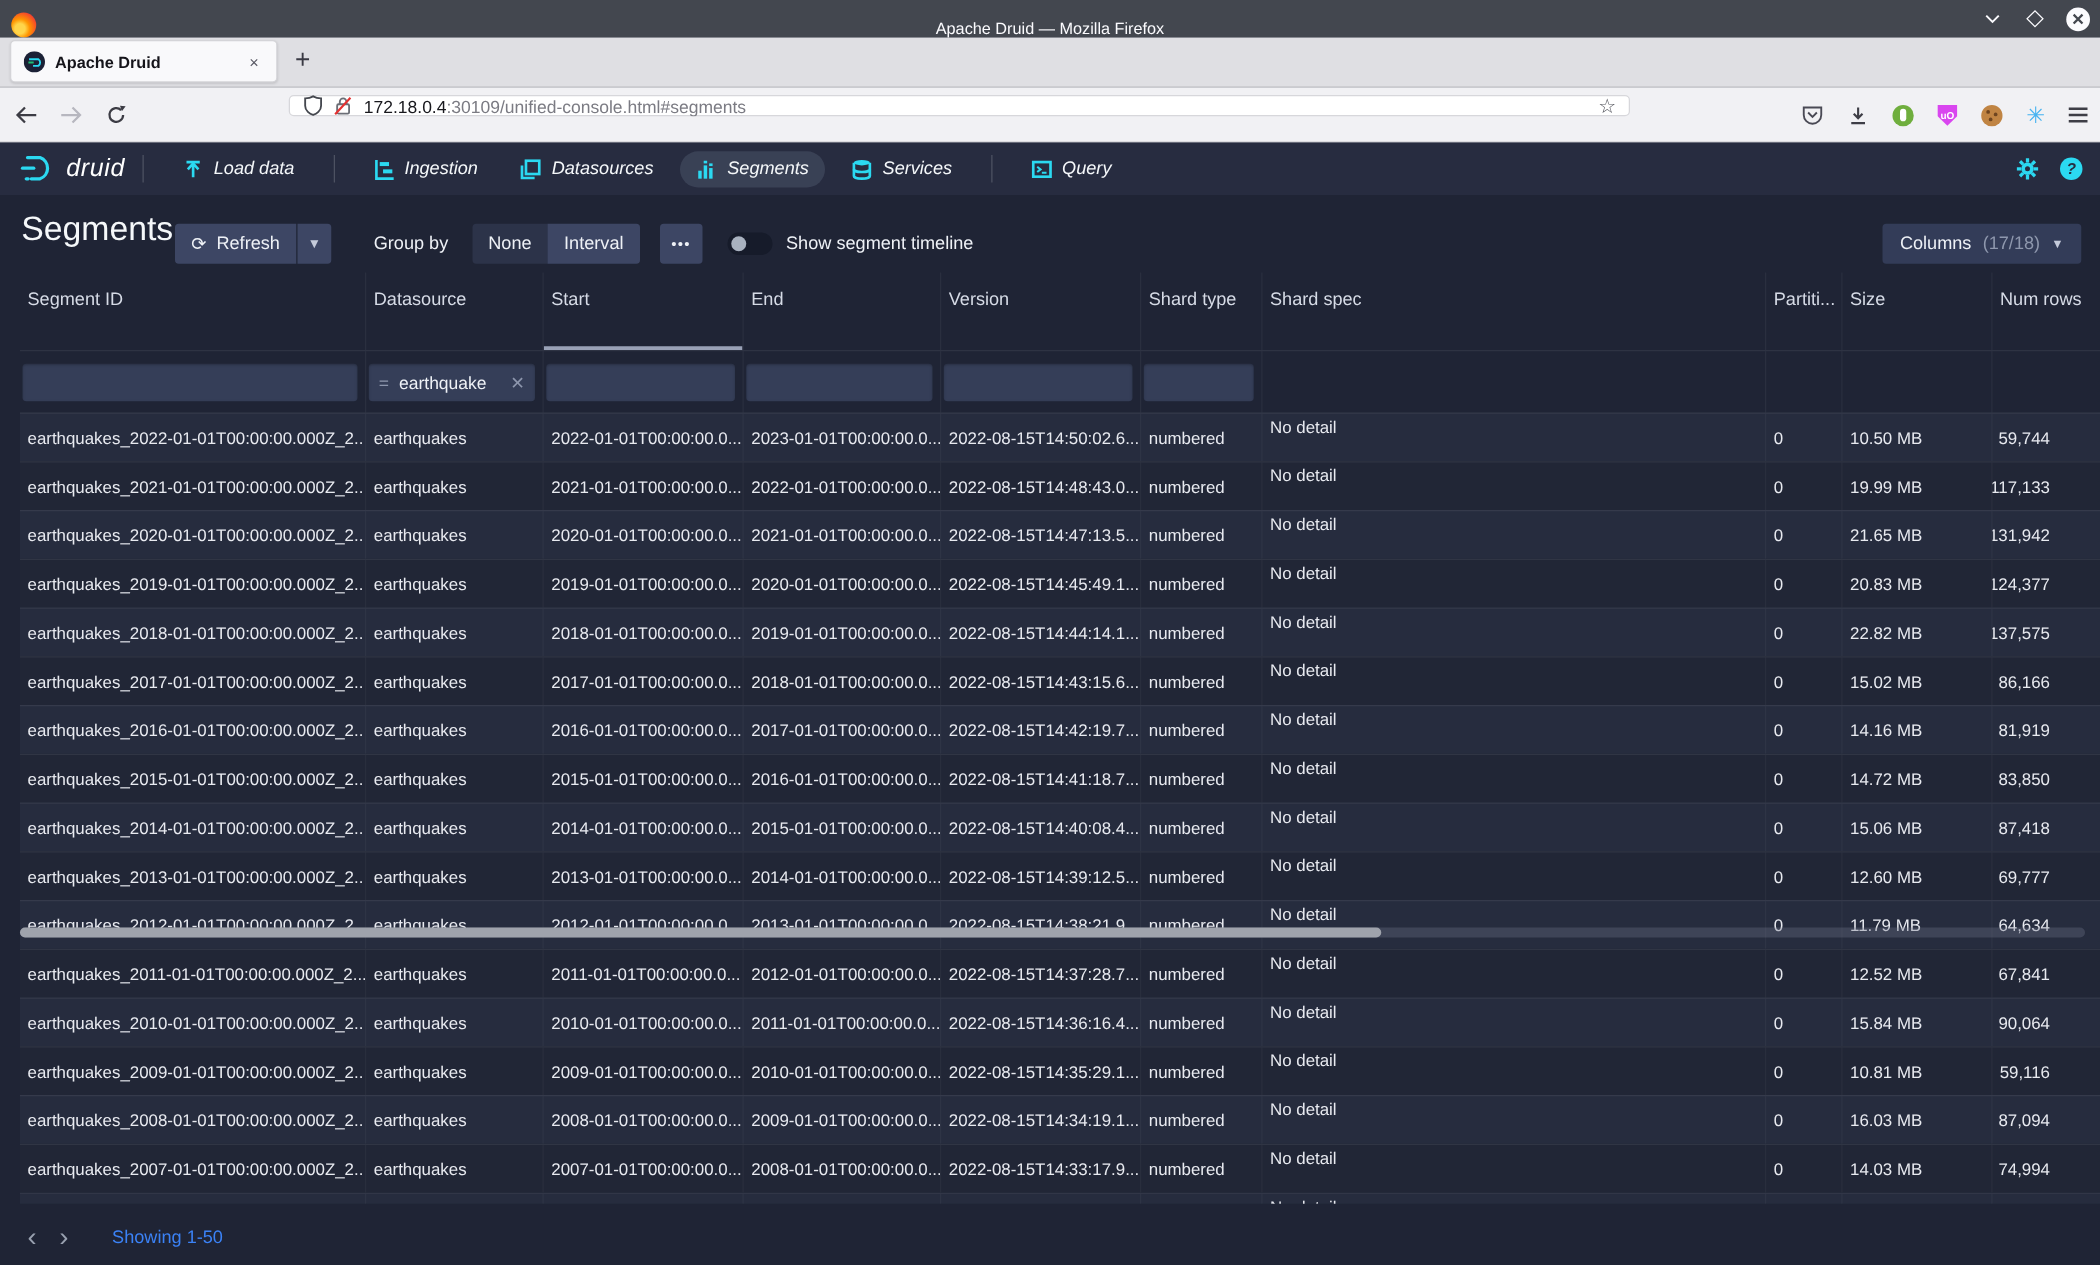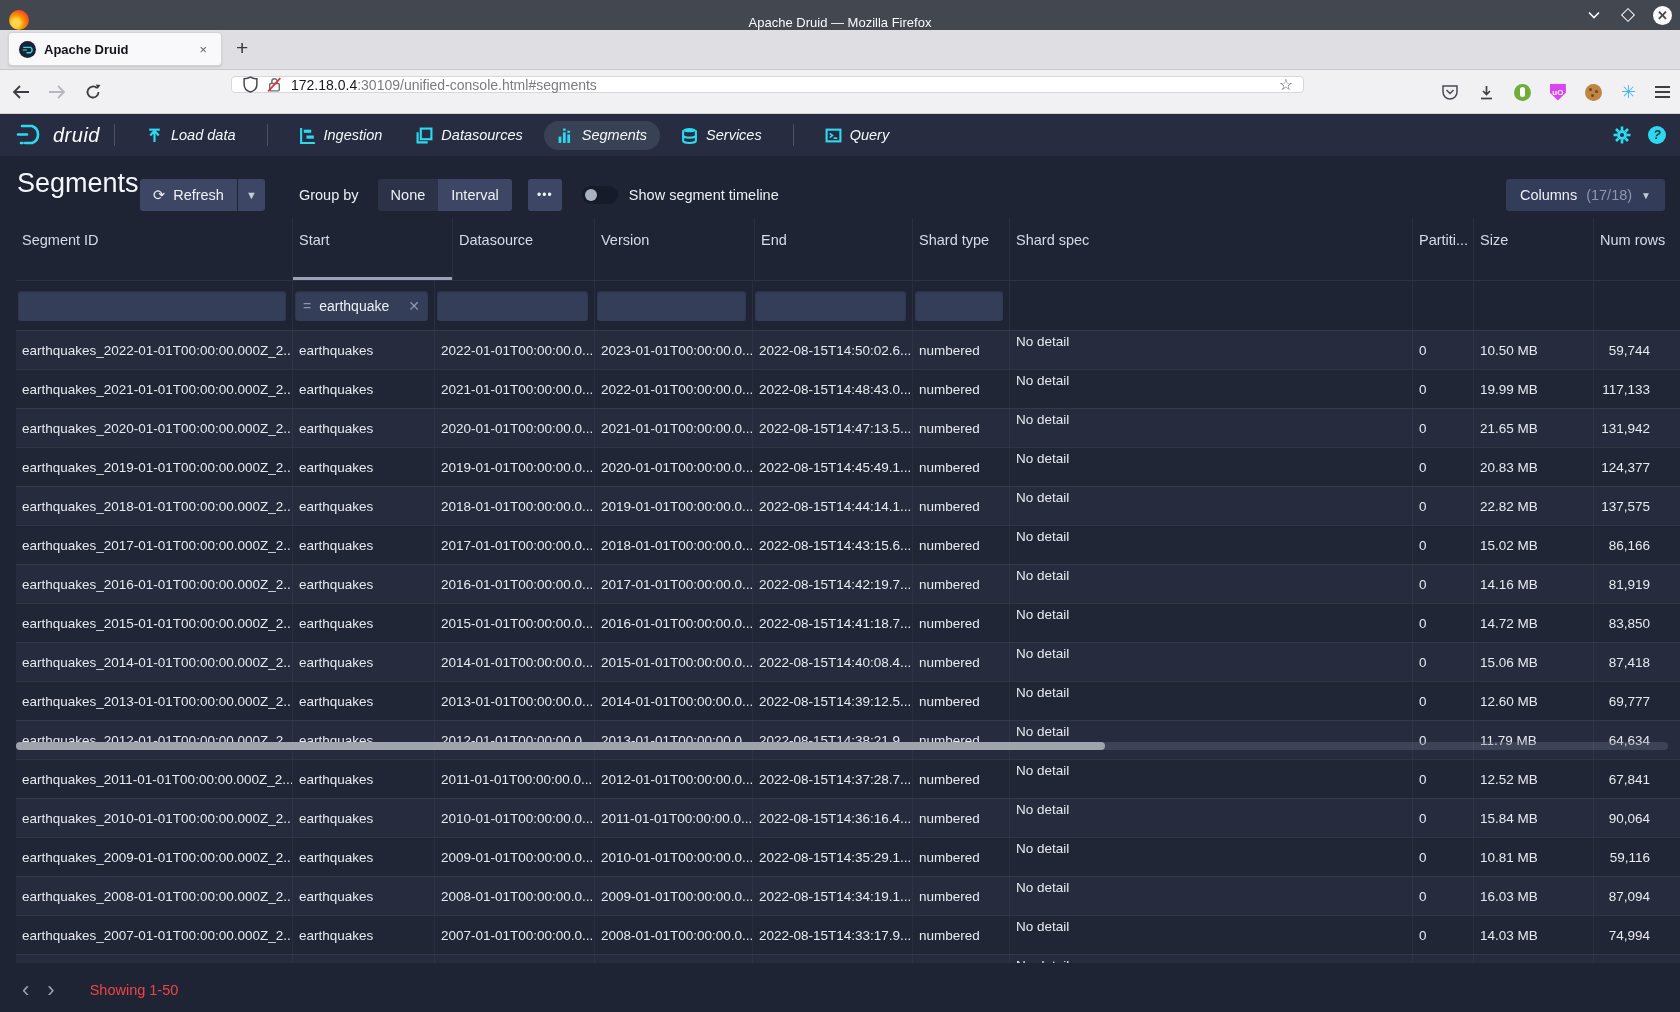--- a/index.html
+++ b/index.html
@@ -94,34 +94,34 @@
   .ftag-op, .ftag-x { color:#8d96ad; font-size:14px; }
   .ftag-val { color:#eef1f6; font-size:14px; flex:1; }
   .drow { height:39px; border-top:1px solid rgba(255,255,255,.07); background:#212636; }
   .drow.odd { background:#262c3e; }
   .dcell { font-size:13.5px; color:#e8eaf0; padding:0 4px 0 6px; display:flex; align-items:center;
     border-right:1px solid rgba(255,255,255,.04); white-space:nowrap; overflow:hidden; }
   .c-segid { width:277px; } .c-ds { width:142px; } .c-start { width:160px; } .c-end { width:158px; }
   .c-version { width:160px; } .c-shardtype { width:97px; } .c-shardspec { width:403px; }
   .c-part { width:61px; } .c-size { width:120px; } .c-numrows { width:86px; border-right:none; }
   .dcell.c-shardspec { align-items:flex-start; padding-top:3px; }
-  .dcell.c-numrows { justify-content:flex-end; padding-right:30px; }
+  .dcell.c-numrows { justify-content:flex-end; padding-right:40px; }
   .hcell.c-numrows { text-align:left; }
   .partial { height:9px; overflow:hidden; }
   .partial .drow { height:39px; }
 
   .hscrollbar { position:absolute; left:16px; top:742px; width:1652px; height:8px; border-radius:4px;
     background:rgba(110,116,134,.35); }
   .hscroll-thumb { position:absolute; left:0; top:0; width:1089px; height:8px; border-radius:4px; background:#9fa3ac; }
 
   .footer { position:absolute; left:0; top:968px; width:1680px; height:44px; background:#1f2435;
     display:flex; align-items:center; }
   .pager { color:#98a0af; font-size:22px; line-height:1; padding:0 9px; }
   .pager:first-child { margin-left:13px; }
-  .showing { color:#ef4444; font-size:14.5px; margin-left:26px; }
+  .showing { color:#3b82f6; font-size:14.5px; margin-left:26px; }
 
   .icon16 { width:17px; height:17px; flex:none; }
   svg { display:block; }
 </style>
 </head>
 <body>
 
 <div class="titlebar">
   <div class="ff-logo"></div>
   <div class="win-title">Apache Druid — Mozilla Firefox</div>
@@ -310,24 +310,24 @@
   <div class="btn btn-columns">
     <span>Columns</span>
     <span class="columns-count">(17/18)</span>
     <span class="caret-down">▼</span>
   </div>
 </div>
 
 <div class="table">
   <div class="hrow" id="header-row">
       <div class="hcell c-segid">Segment ID</div>
+      <div class="hcell c-ds">Datasource</div>
       <div class="hcell c-start sorted">Start</div>
-      <div class="hcell c-ds">Datasource</div>
+      <div class="hcell c-end">End</div>
       <div class="hcell c-version">Version</div>
-      <div class="hcell c-end">End</div>
       <div class="hcell c-shardtype">Shard type</div>
       <div class="hcell c-shardspec">Shard spec</div>
       <div class="hcell c-part">Partiti...</div>
       <div class="hcell c-size">Size</div>
       <div class="hcell c-numrows">Num rows</div>
     </div>
   <div class="frow" id="filter-row">
       <div class="fcell c-segid"><input class="finput" style=""></div>
       <div class="fcell c-ds">
         <div class="ftag">

